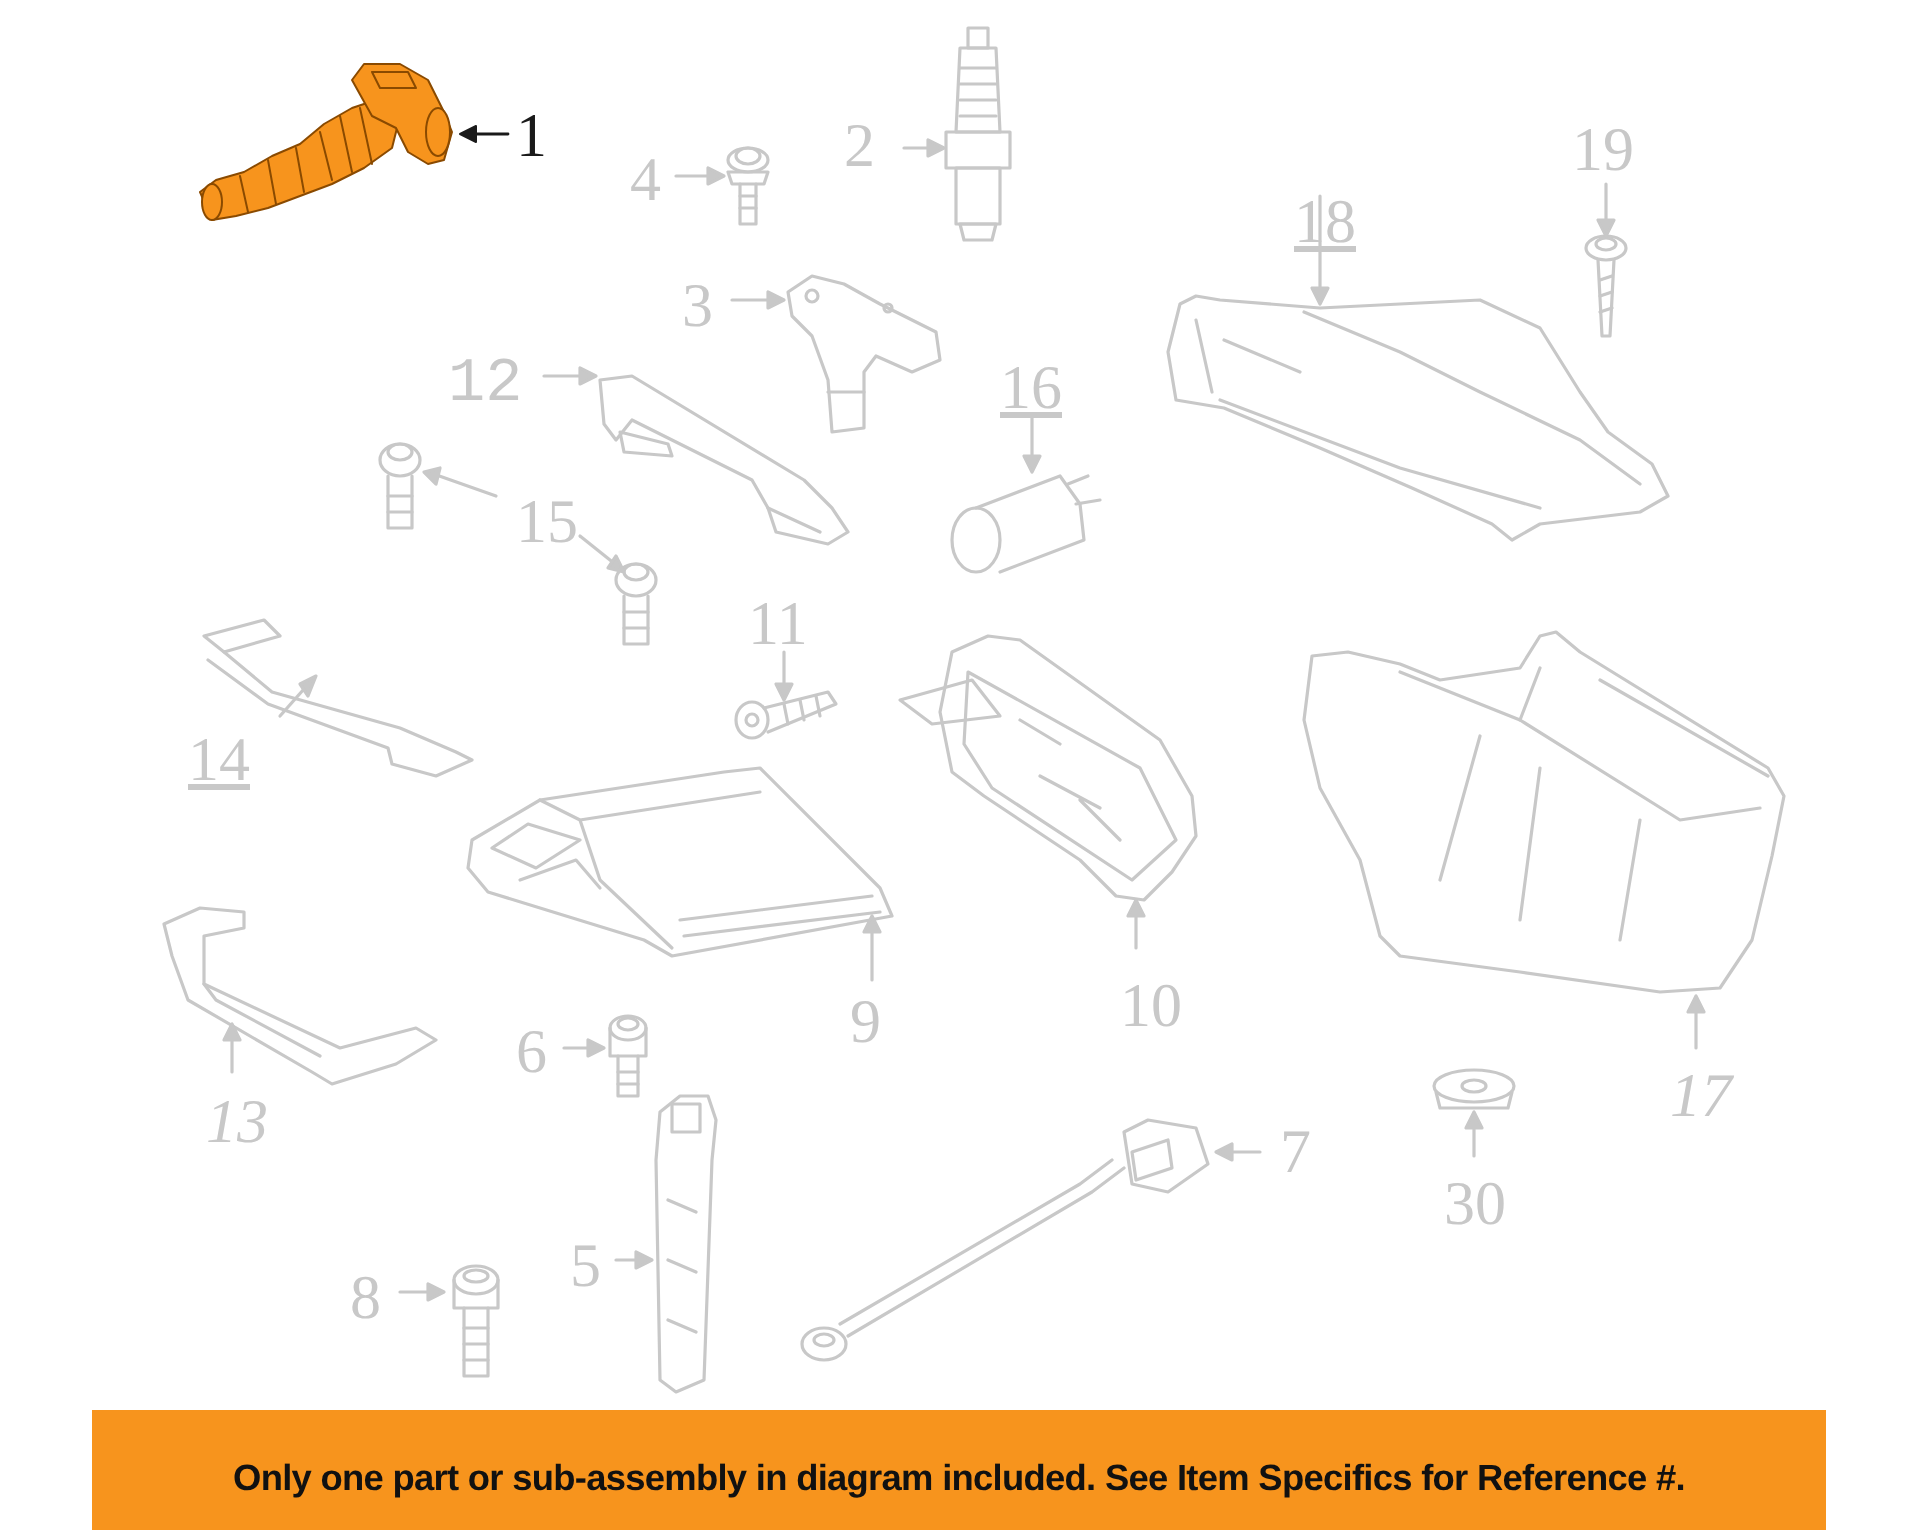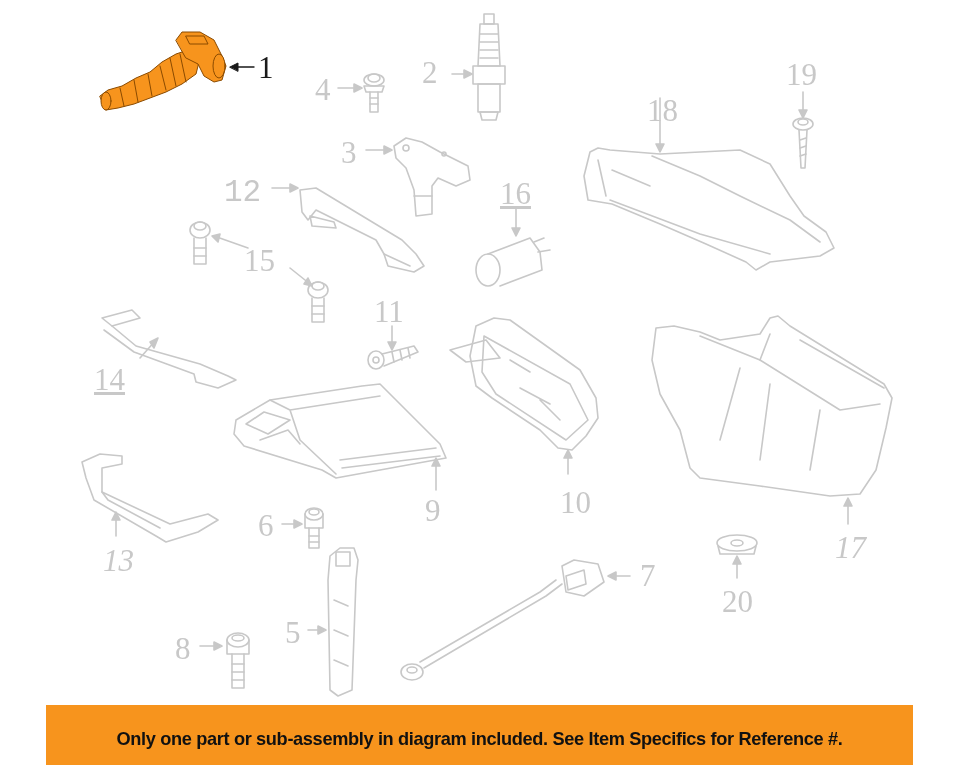--- a/index.html
+++ b/index.html
@@ -216,23 +216,23 @@
   <div class="callout" style="left:285px;top:617px;">5</div>
   <div class="callout" style="left:258px;top:510px;">6</div>
   <div class="callout" style="left:640px;top:560px;">7</div>
   <div class="callout" style="left:175px;top:633px;">8</div>
   <div class="callout" style="left:425px;top:495px;">9</div>
   <div class="callout" style="left:560px;top:487px;">10</div>
   <div class="callout" style="left:374px;top:296px;">11</div>
   <div class="callout" style="left:224px;top:177px;font-family:Liberation Mono, monospace;">12</div>
   <div class="callout" style="left:103px;top:545px;font-style:italic;">13</div>
   <div class="callout" style="left:94px;top:364px;text-decoration:underline;">14</div>
-  <div class="callout" style="left:244px;top:245px;">15</div>
+  <div class="callout" style="left:258px;top:245px;">15</div>
   <div class="callout" style="left:500px;top:178px;text-decoration:underline;">16</div>
   <div class="callout" style="left:835px;top:532px;font-style:italic;">17</div>
-  <div class="callout" style="left:647px;top:95px;">18</div>
+  <div class="callout" style="left:647px;top:95px;text-decoration:underline;">18</div>
   <div class="callout" style="left:786px;top:59px;">19</div>
-  <div class="callout" style="left:722px;top:586px;">20</div>
+  <div class="callout" style="left:722px;top:586px;">30</div>
 
   <div class="banner">
     <div class="banner-line">Only one part or sub-assembly in diagram included. See Item Specifics for Reference #.</div>
   </div>
 </div>
 
 </body></html>

